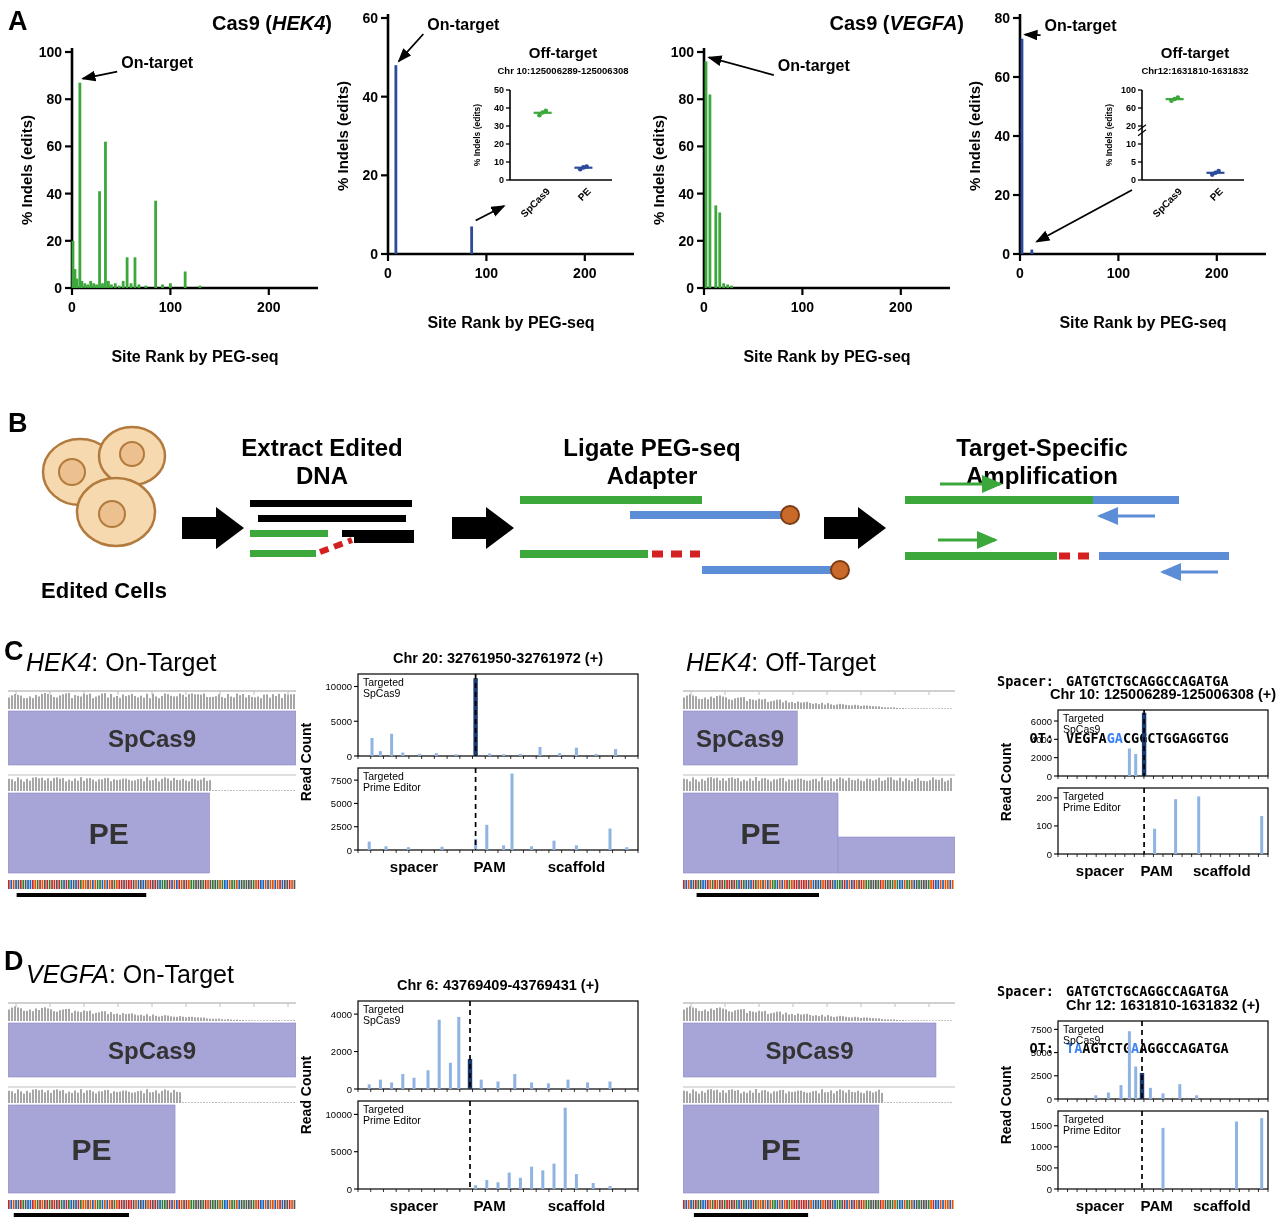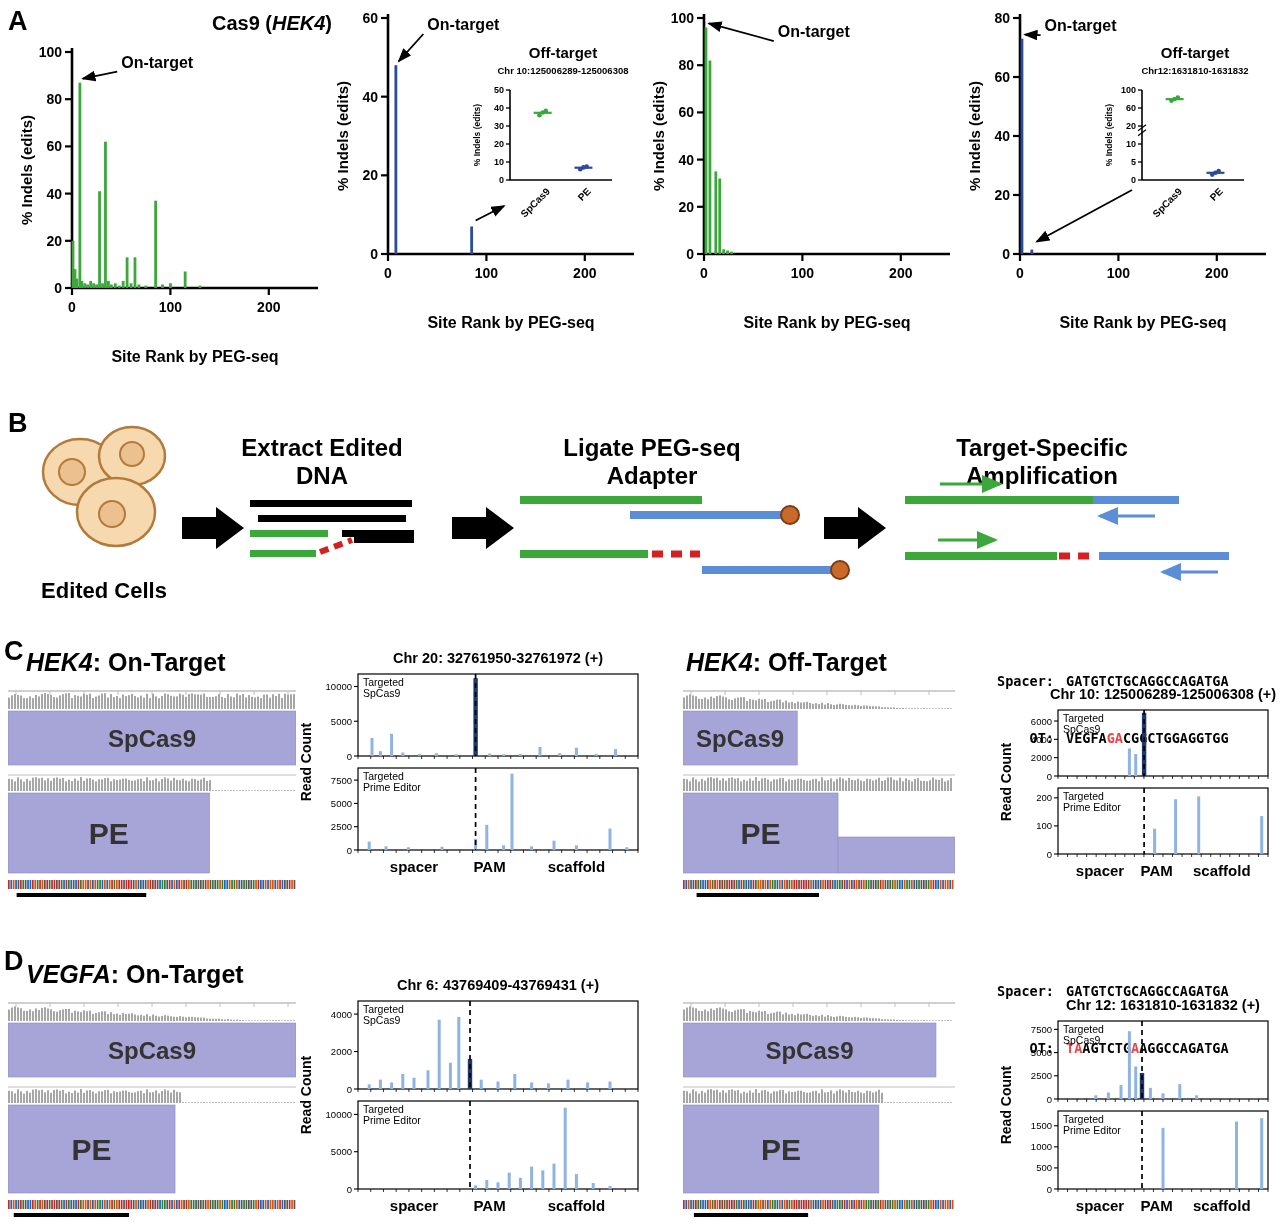--- a/index.html
+++ b/index.html
@@ -4,28 +4,28 @@
 <style>
   *{margin:0;padding:0;box-sizing:border-box}
   html,body{background:#fff}
   #fig{position:relative;width:1280px;height:1229px;background:#fff;overflow:hidden;
        font-family:"Liberation Sans",sans-serif;color:#000}
   .plabel{position:absolute;font-size:27px;font-weight:700}
   #panelA{position:absolute;left:16px;top:2px;display:flex}
   .achart{width:316px}
   .achart-title{text-align:right;font-size:20px;font-weight:700;padding-top:10px;height:34px;white-space:nowrap}
   .achart-title i{font-style:italic}
-  .heading{position:absolute;font-size:25px;font-weight:700;white-space:nowrap}
+  .heading{position:absolute;font-size:25px;font-weight:400;white-space:nowrap}
   .heading i{font-style:italic}
   .rhost{position:absolute}
   .seqblock{position:absolute;font-family:"DejaVu Sans Mono",monospace;font-size:13.5px;
             font-weight:700;line-height:19px;white-space:pre}
   .seqrow{display:flex}
   .seqlab{display:inline-block;width:76px;text-align:right;margin-right:12px}
-  .sred{color:#ef4444}
+  .sred{color:#3b82f6}
   svg{display:block}
   svg text{font-family:"Liberation Sans",sans-serif}
   .cell{fill:#f6d9ae;stroke:#b27a3c;stroke-width:2.5}
   .nuc{fill:#ecc18f;stroke:#b27a3c;stroke-width:2}
   .bt22{font-size:22px;font-weight:700}
   .bt24{font-size:24px;font-weight:700}
   #panelB-svg rect{fill:#000}
   #panelB-svg rect.grn{fill:#3ca83c}
   #panelB-svg rect.blu{fill:#5b8ed6}
   .adapter{fill:#c96a2b;stroke:#7c3b12;stroke-width:2}
@@ -165,20 +165,21 @@
             <line x1="242.44" y1="165.7" x2="260.44" y2="165.7" stroke="#2c4b9b" stroke-width="2.2"></line>
             <circle cx="248.24" cy="167.2" r="2.3" fill="#2c4b9b"></circle>
             <circle cx="251.44" cy="165.4" r="2.3" fill="#2c4b9b"></circle>
             <circle cx="254.64" cy="164.5" r="2.3" fill="#2c4b9b"></circle>
             <text x="259.44" y="190" font-size="10" font-weight="700" text-anchor="end" fill="#000" transform="rotate(-45 259.44 190)">PE</text>
             <line x1="143.64" y1="218.46666666666667" x2="172" y2="204" stroke="#000" stroke-width="1.8" marker-end="url(#ah1)"></line>
           </svg>
         </div>
     </div>
     <div class="achart">
+      <div class="achart-title"><span>Cas9 (</span><i>VEGFA</i><span>)</span></div>
       <div>
           <svg width="312" height="334">
             <defs>
               <marker id="ah2" markerWidth="10" markerHeight="10" refX="7" refY="3" orient="auto">
                 <path d="M0,0 L8,3 L0,6 Z" fill="#000"></path>
               </marker>
             </defs>
             <line x1="56" y1="12" x2="56" y2="252" stroke="#000" stroke-width="2.6"></line>
             <line x1="55" y1="252" x2="302" y2="252" stroke="#000" stroke-width="2.6"></line>
             <line x1="49" y1="252" x2="56" y2="252" stroke="#000" stroke-width="2.2"></line>

